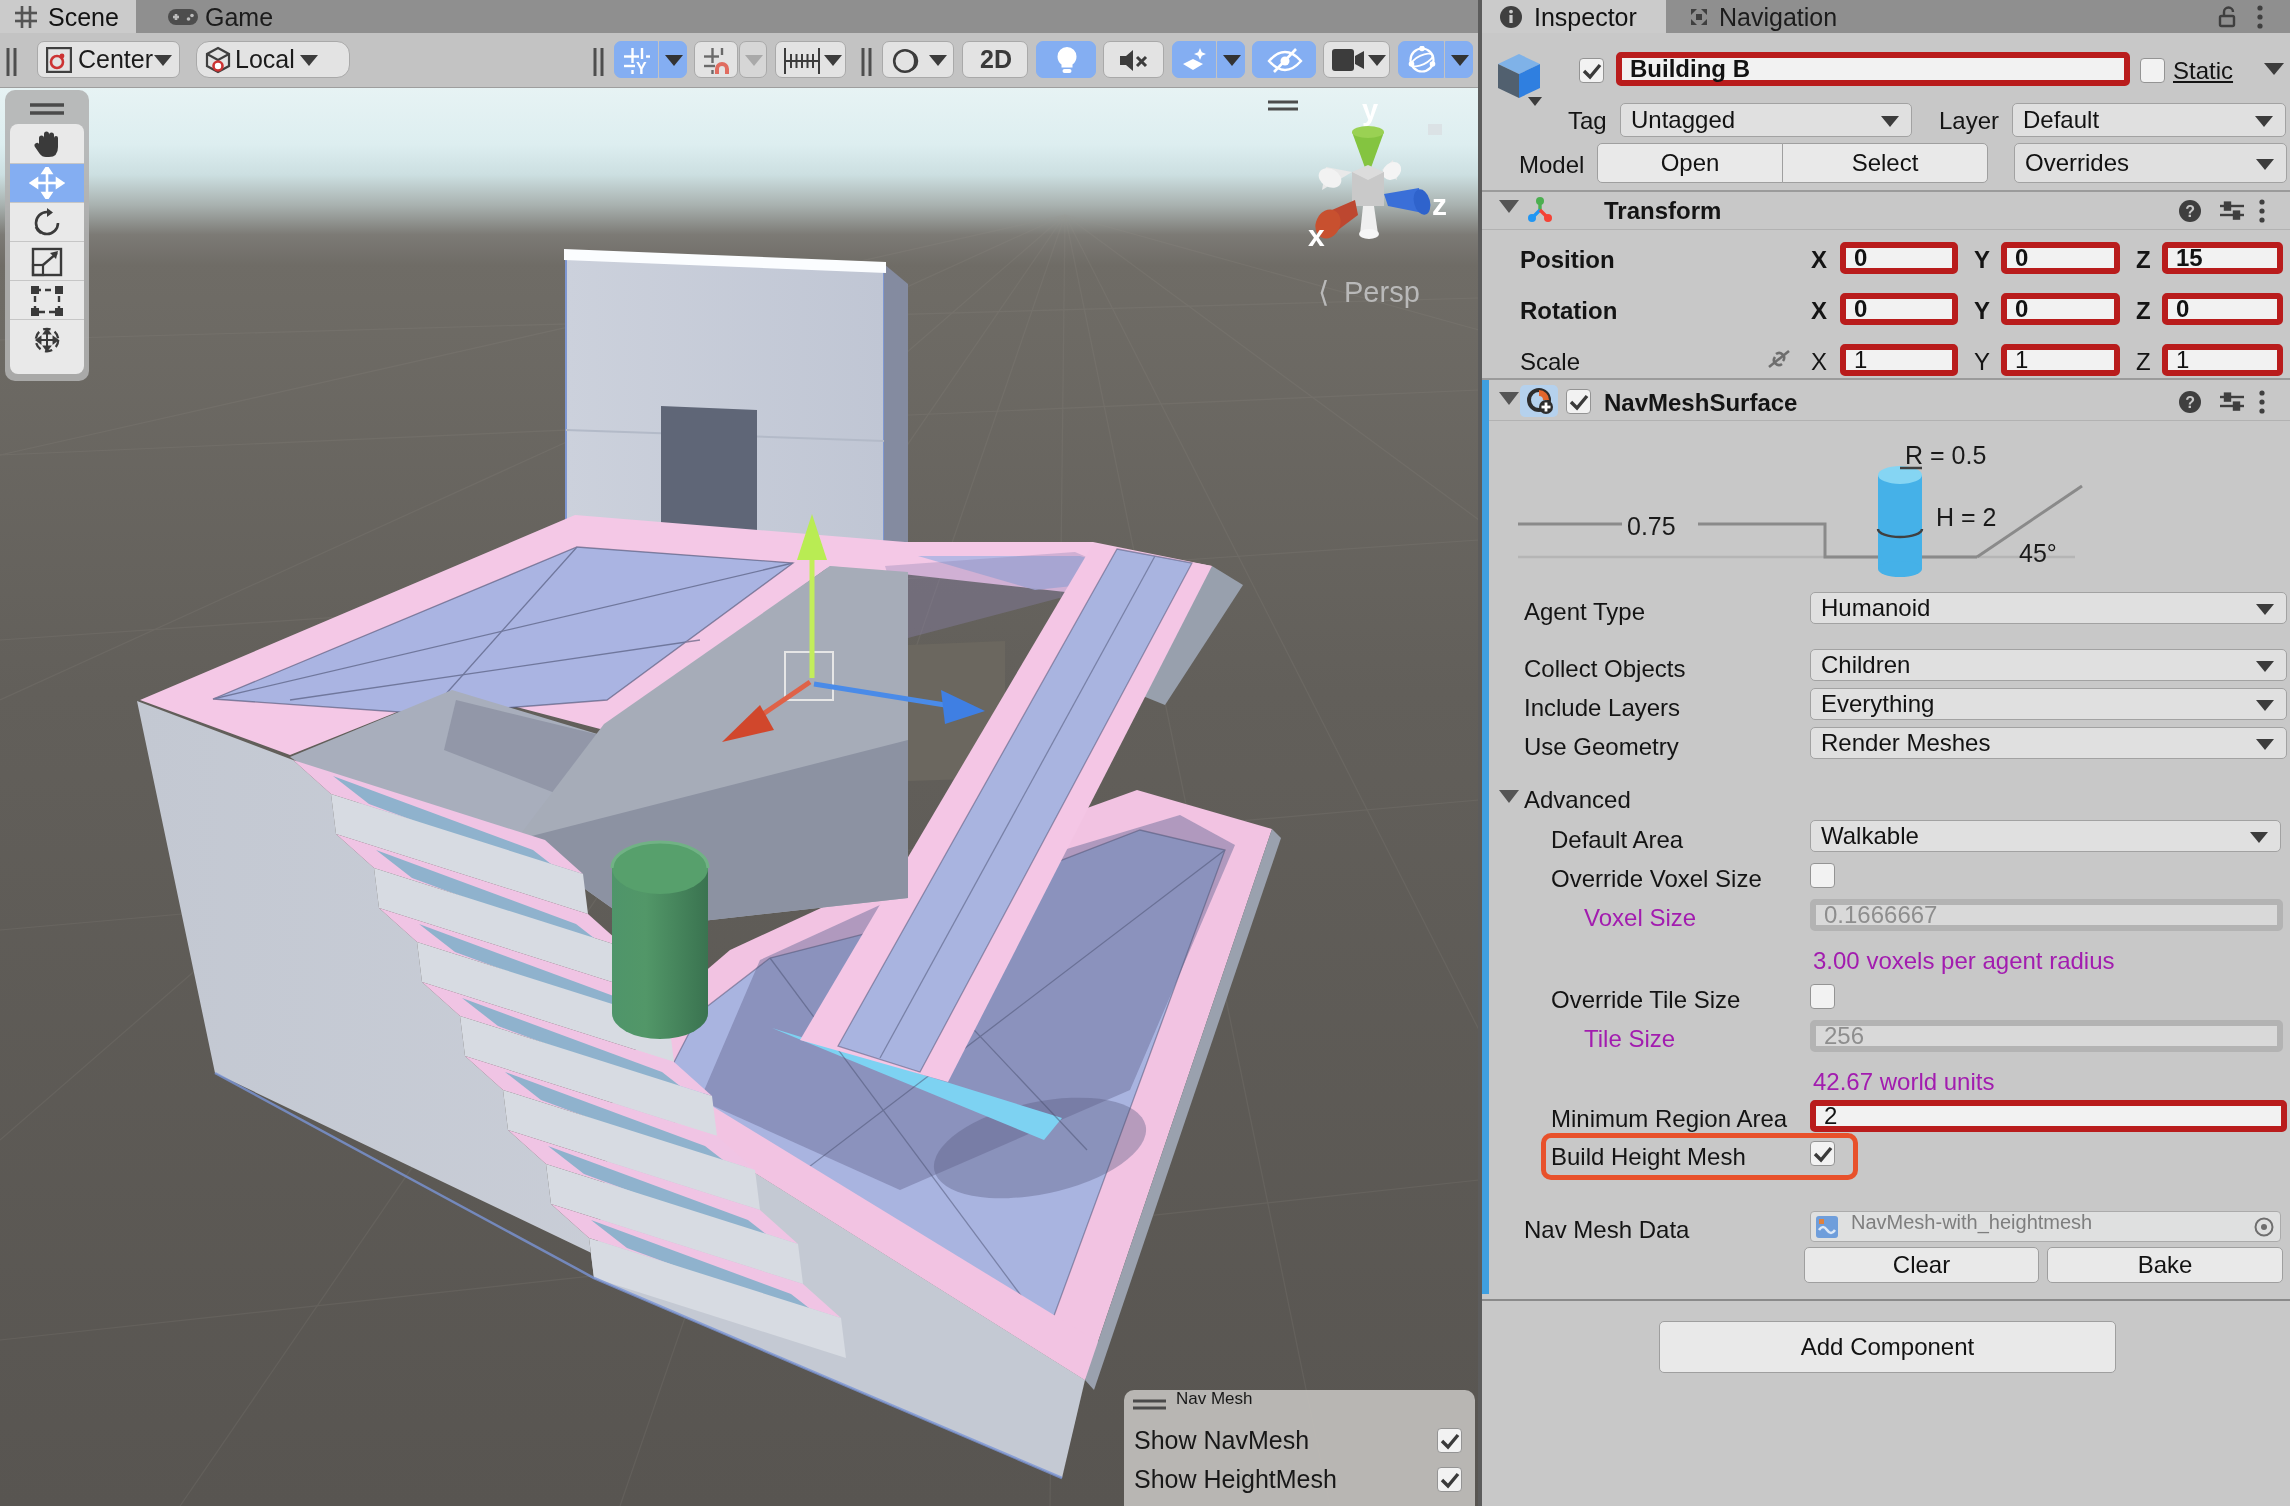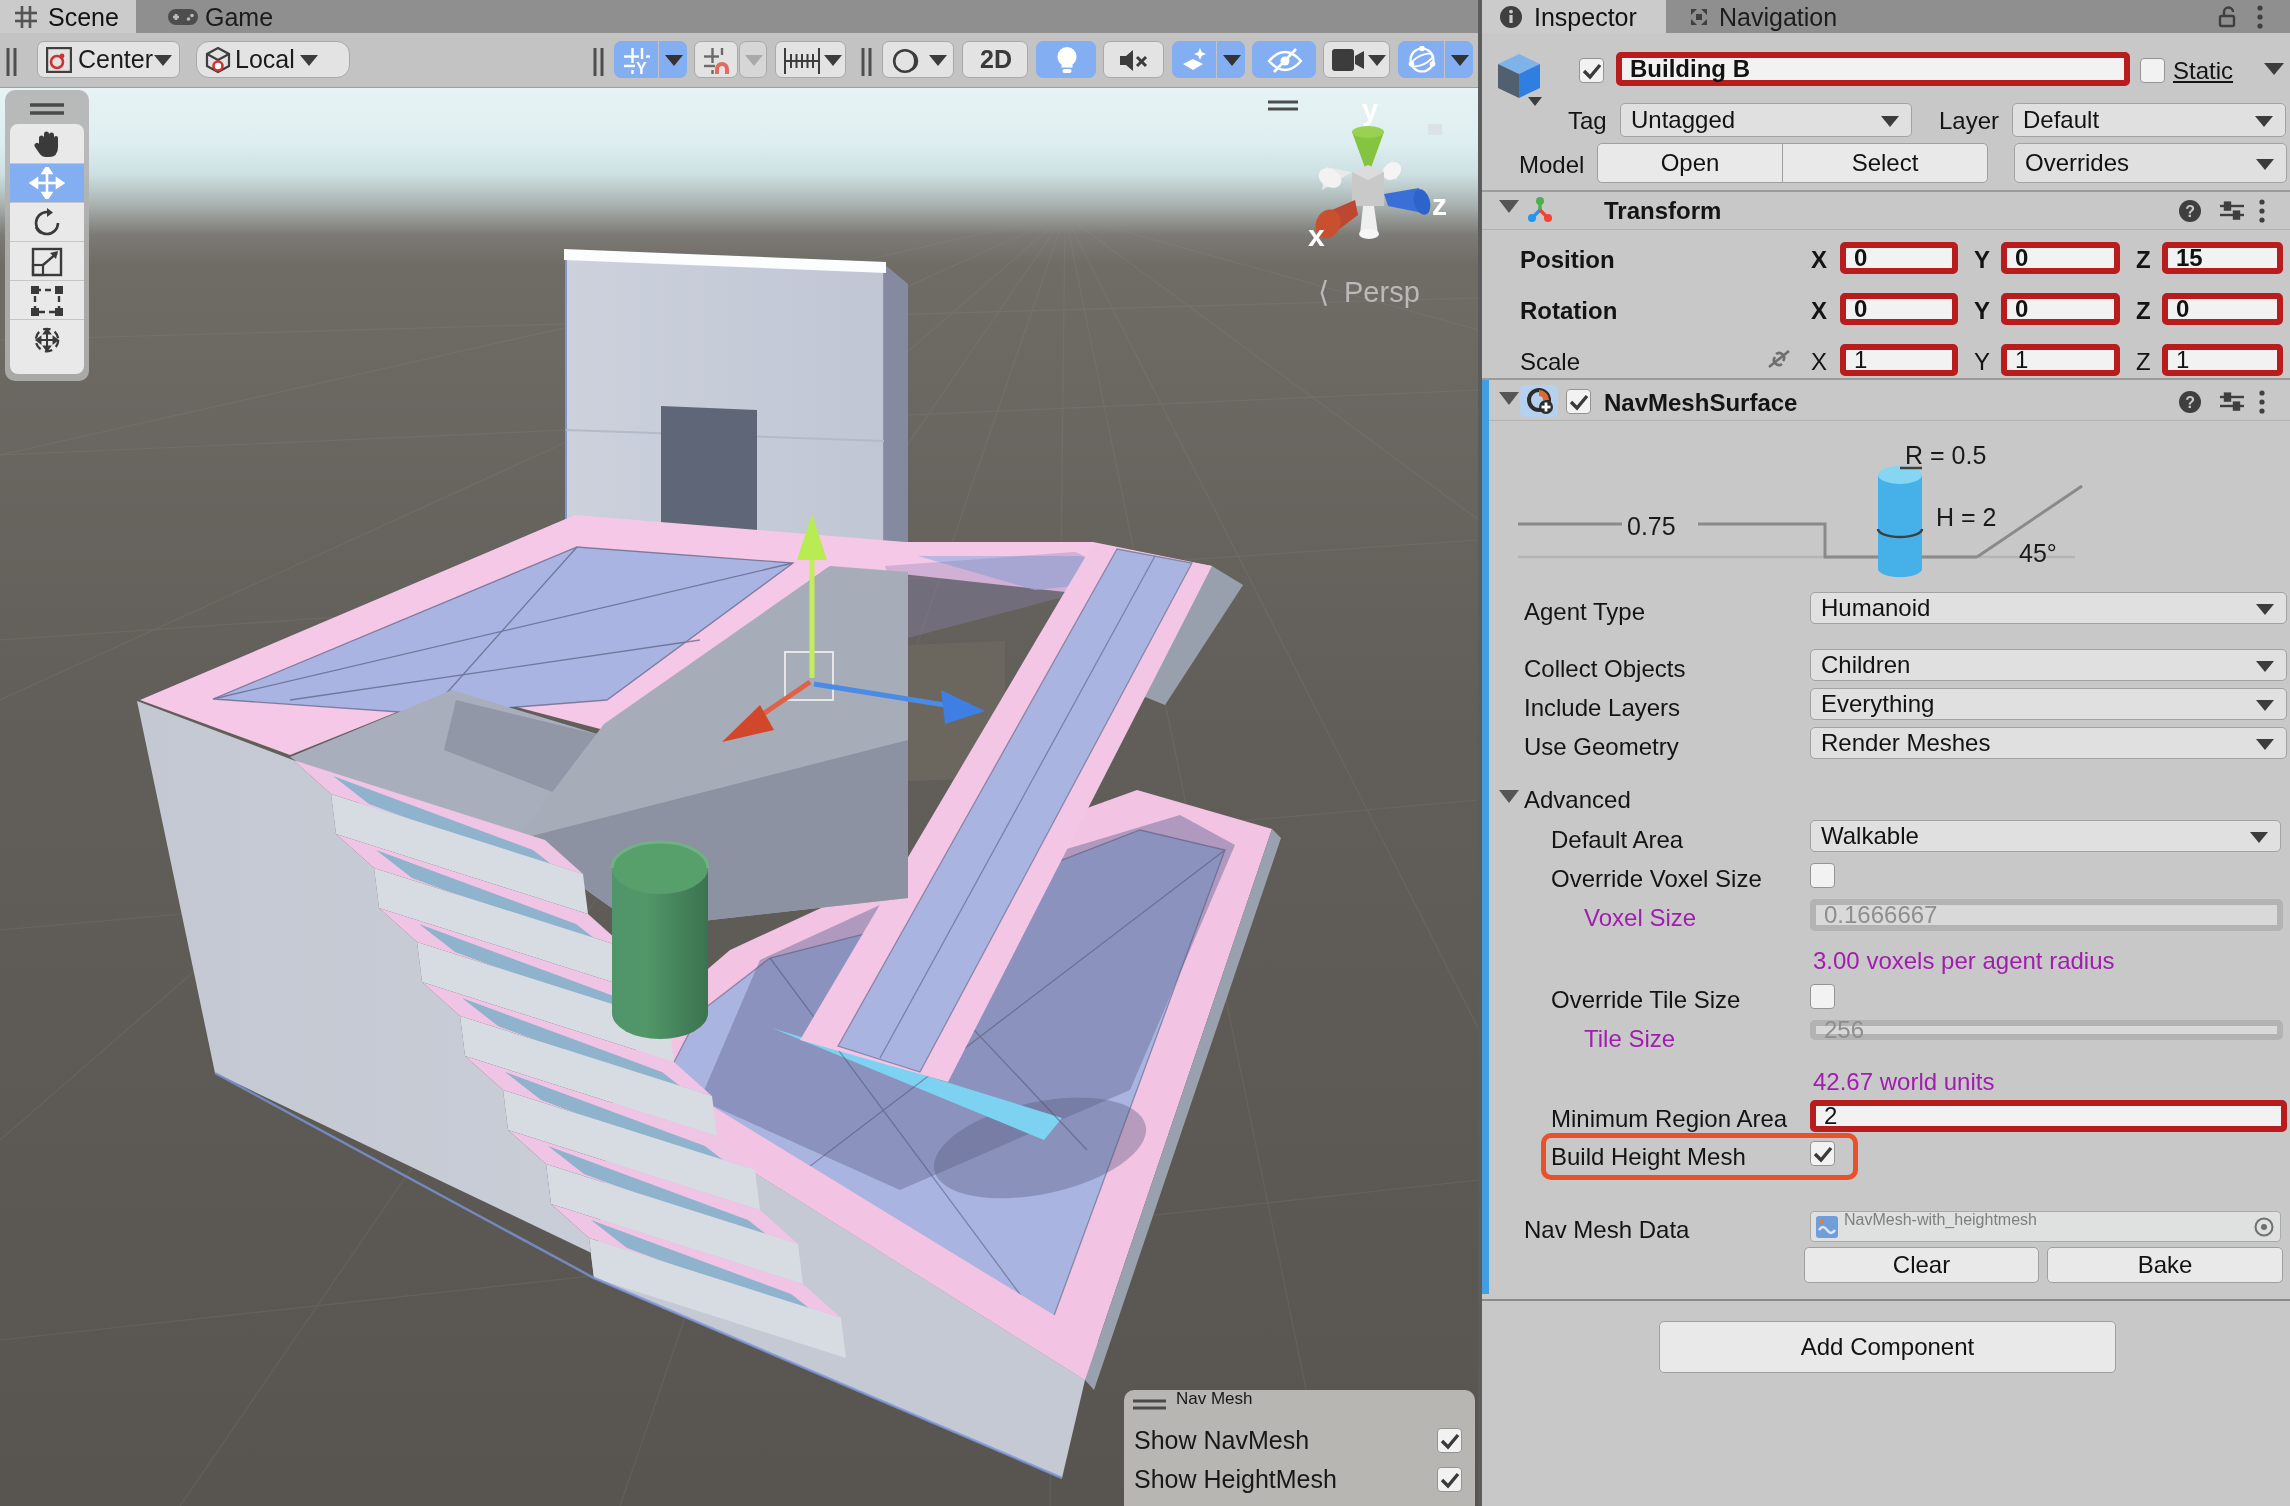--- a/index.html
+++ b/index.html
@@ -649,39 +649,39 @@
     <div class="lbl" style="left:69px;top:826px;">Default Area</div>
     <div class="drop" style="left:328px;top:820px;width:471px;height:32px;">Walkable</div>
     <div class="lbl" style="left:69px;top:865px;">Override Voxel Size</div>
     <div class="chk" style="left:328px;top:863px;"></div>
     <div class="lbl lbl-g" style="left:102px;top:904px;">Voxel Size</div>
     <div class="field field-dis" style="left:328px;top:899px;width:473px;height:32px;">0.1666667</div>
     <div class="lbl lbl-g" style="left:331px;top:947px;">3.00 voxels per agent radius</div>
     <div class="lbl" style="left:69px;top:986px;">Override Tile Size</div>
     <div class="chk" style="left:328px;top:984px;"></div>
     <div class="lbl lbl-g" style="left:102px;top:1025px;">Tile Size</div>
-    <div class="field field-dis" style="left:328px;top:1020px;width:473px;height:20px;">256</div>
+    <div class="field field-dis" style="left:328px;top:1020px;width:473px;height:32px;">256</div>
     <div class="lbl lbl-g" style="left:331px;top:1068px;">42.67 world units</div>
     <div class="lbl" style="left:69px;top:1105px;">Minimum Region Area</div>
     <div class="field" style="left:328px;top:1100px;width:477px;height:32px;">2</div>
     <div class="lbl" style="left:69px;top:1143px;">Build Height Mesh</div>
     <div class="chk" style="left:328px;top:1141px;">
         <svg width="20" height="18" viewBox="0 0 20 18">
           <polyline points="2,9 8,15 18,3" fill="none" stroke="#3a3a3a" stroke-width="3.4"></polyline>
         </svg>
       </div>
     <div class="abs" style="left:59px;top:1133px;width:317px;height:47px;border:5px solid #e8512b;border-radius:10px;"></div>
     <div class="lbl" style="left:42px;top:1216px;">Nav Mesh Data</div>
     <div class="abs" style="left:328px;top:1211px;width:471px;height:31px;background:#dfe0e0;border:1px solid #ababab;border-radius:4px;">
       <svg class="abs" style="left:5px;top:4px;" width="22" height="22" viewBox="0 0 22 22">
           <rect x="0" y="0" width="22" height="22" rx="3" fill="#6f9edb"></rect>
           <path d="M3,14 q4,-6 8,0 q4,6 8,0" fill="none" stroke="#dce8f7" stroke-width="2.5"></path>
           <rect x="3" y="3" width="5" height="5" fill="#e0823f"></rect>
         </svg>
-      <div class="abs" style="left:33px;top:-1px;font-size:16px;color:#7e7e7e;white-space:nowrap;">NavMesh-with_heightmesh</div>
+      <div class="abs" style="left:40px;top:-1px;font-size:20px;color:#7e7e7e;white-space:nowrap;">NavMesh-with_heightmesh</div>
       <svg class="abs" style="left:443px;top:5px;" width="20" height="20" viewBox="0 0 20 20">
           <circle cx="10" cy="10" r="8.5" fill="none" stroke="#6e6e6e" stroke-width="2"></circle>
           <circle cx="10" cy="10" r="3" fill="#6e6e6e"></circle>
         </svg>
     </div>
     <div class="btn" style="left:322px;top:1247px;width:235px;height:36px;">Clear</div>
     <div class="btn" style="left:565px;top:1247px;width:236px;height:36px;">Bake</div>
     <div class="sep" style="top:1299px;background:#8a8a8a;"></div>
     <div class="btn" style="left:177px;top:1321px;width:457px;height:52px;">Add Component</div>
   </div>

